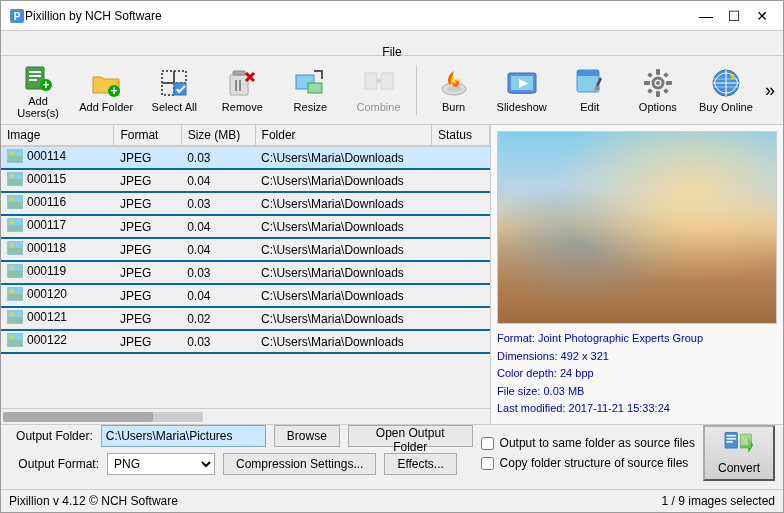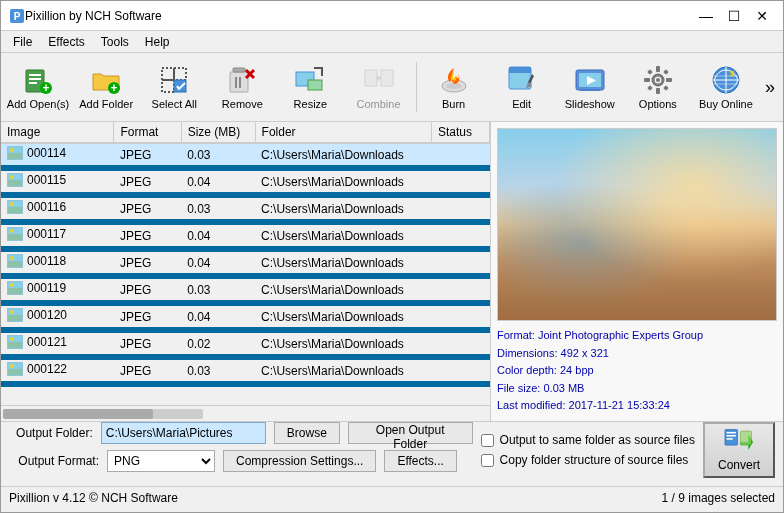--- a/index.html
+++ b/index.html
@@ -19,22 +19,23 @@
     #title-controls button {
       width: 26px; height: 20px; border: none; background: transparent; cursor: pointer; font-size: 14px; line-height: 1;
     }
 
     
     #menu-bar {
       background: #f0f0f0;
       height: 22px;
       display: flex;
       align-items: center;
-      padding: 0 4px;
+      padding: 12px 4px;
       border-bottom: 1px solid #ccc;
+      flex-direction: column;
     }
     #menu-bar button {
       background: transparent; border: none; padding: 2px 8px; cursor: pointer; font-size: 12px; height: 20px;
     }
 
     
     #toolbar {
       background: #f0f0f0;
       display: flex;
       align-items: center;
@@ -76,21 +77,21 @@
       position: sticky; top: 0;
     }
     #file-table thead th {
       padding: 3px 6px;
       text-align: left;
       border-right: 1px solid #ccc;
       border-bottom: 2px solid #ccc;
       font-weight: normal;
       cursor: pointer;
     }
-    #file-table tbody tr { border-bottom: 6px solid #0369a1; margin-top: 44px; }
+    #file-table tbody tr { border-bottom: 2px solid #0369a1; margin-top: 44px; }
     #file-table tbody tr.selected { background: #cce8ff; }
     #file-table tbody td {
       padding: 2px 6px;
     }
     .file-list-scroll {
       overflow-y: auto;
       overflow-x: auto;
       flex: 1;
     }
 
@@ -246,21 +247,21 @@
       <div class="icon-area">
         <svg width="32" height="32" viewBox="0 0 32 32">
           <rect x="4" y="6" width="18" height="22" rx="1" fill="#4A9D4A" stroke="#2d7d2d" stroke-width="1"></rect>
           <rect x="7" y="10" width="12" height="2" fill="#fff"></rect>
           <rect x="7" y="14" width="12" height="2" fill="#fff"></rect>
           <rect x="7" y="18" width="8" height="2" fill="#fff"></rect>
           <circle cx="24" cy="24" r="6" fill="#00aa00"></circle>
           <text x="24" y="28" text-anchor="middle" fill="white" font-size="12" font-weight="bold">+</text>
         </svg>
       </div>
-      <span>Add Open(s)</span>
+      <span>Add Users(s)</span>
     </button>
 
     <button class="toolbar-btn">
       <div class="icon-area">
         <svg width="32" height="32" viewBox="0 0 32 32">
           <path d="M3 10 L3 26 L29 26 L29 12 L14 12 L11 10 Z" fill="#F5C842" stroke="#C8942A" stroke-width="1"></path>
           <circle cx="24" cy="24" r="6" fill="#00aa00"></circle>
           <text x="24" y="28" text-anchor="middle" fill="white" font-size="12" font-weight="bold">+</text>
         </svg>
       </div>
@@ -327,39 +328,39 @@
           <path d="M16 4 C10 8 8 14 12 18 C14 14 16 16 18 12 C20 16 22 14 20 10 C22 12 22 18 18 20 C14 20 12 16 16 4Z" fill="#ff6600"></path>
           <path d="M16 8 C13 11 12 14 14 17 C15 14 16 15 17 13 C18 15 19 14 18 11 C19 12 19 15 17 17 C15 17 14 14 16 8Z" fill="#ffcc00"></path>
         </svg>
       </div>
       <span>Burn</span>
     </button>
 
     <button class="toolbar-btn">
       <div class="icon-area">
         <svg width="32" height="32" viewBox="0 0 32 32">
+          <rect x="2" y="6" width="28" height="20" rx="2" fill="#5A8FD9" stroke="#3A6FB9" stroke-width="1"></rect>
+          <rect x="5" y="9" width="22" height="14" fill="#87CEEB"></rect>
+          <path d="M13 12 L13 21 L22 16.5 Z" fill="white"></path>
+          <rect x="6" y="25" width="20" height="2" fill="#4A80D0" rx="1"></rect>
+        </svg>
+      </div>
+      <span>Slideshow</span>
+    </button>
+
+    <button class="toolbar-btn">
+      <div class="icon-area">
+        <svg width="32" height="32" viewBox="0 0 32 32">
           <rect x="3" y="3" width="22" height="22" rx="2" fill="#87CEEB" stroke="#4A90D9" stroke-width="1"></rect>
           <rect x="3" y="3" width="22" height="6" fill="#4A90D9"></rect>
           <path d="M22 18 L26 10 L28 12 L24 20 Z" fill="#555"></path>
           <path d="M22 18 L20 24 L26 22 Z" fill="#888"></path>
         </svg>
       </div>
       <span>Edit</span>
-    </button>
-
-    <button class="toolbar-btn">
-      <div class="icon-area">
-        <svg width="32" height="32" viewBox="0 0 32 32">
-          <rect x="2" y="6" width="28" height="20" rx="2" fill="#5A8FD9" stroke="#3A6FB9" stroke-width="1"></rect>
-          <rect x="5" y="9" width="22" height="14" fill="#87CEEB"></rect>
-          <path d="M13 12 L13 21 L22 16.5 Z" fill="white"></path>
-          <rect x="6" y="25" width="20" height="2" fill="#4A80D0" rx="1"></rect>
-        </svg>
-      </div>
-      <span>Slideshow</span>
     </button>
 
     <button class="toolbar-btn">
       <div class="icon-area">
         <svg width="32" height="32" viewBox="0 0 32 32">
           <circle cx="16" cy="16" r="5" fill="none" stroke="#777" stroke-width="3"></circle>
           <circle cx="16" cy="16" r="2" fill="#777"></circle>
           <rect x="14" y="2" width="4" height="6" rx="1" fill="#777"></rect>
           <rect x="14" y="24" width="4" height="6" rx="1" fill="#777"></rect>
           <rect x="2" y="14" width="6" height="4" rx="1" fill="#777"></rect>

